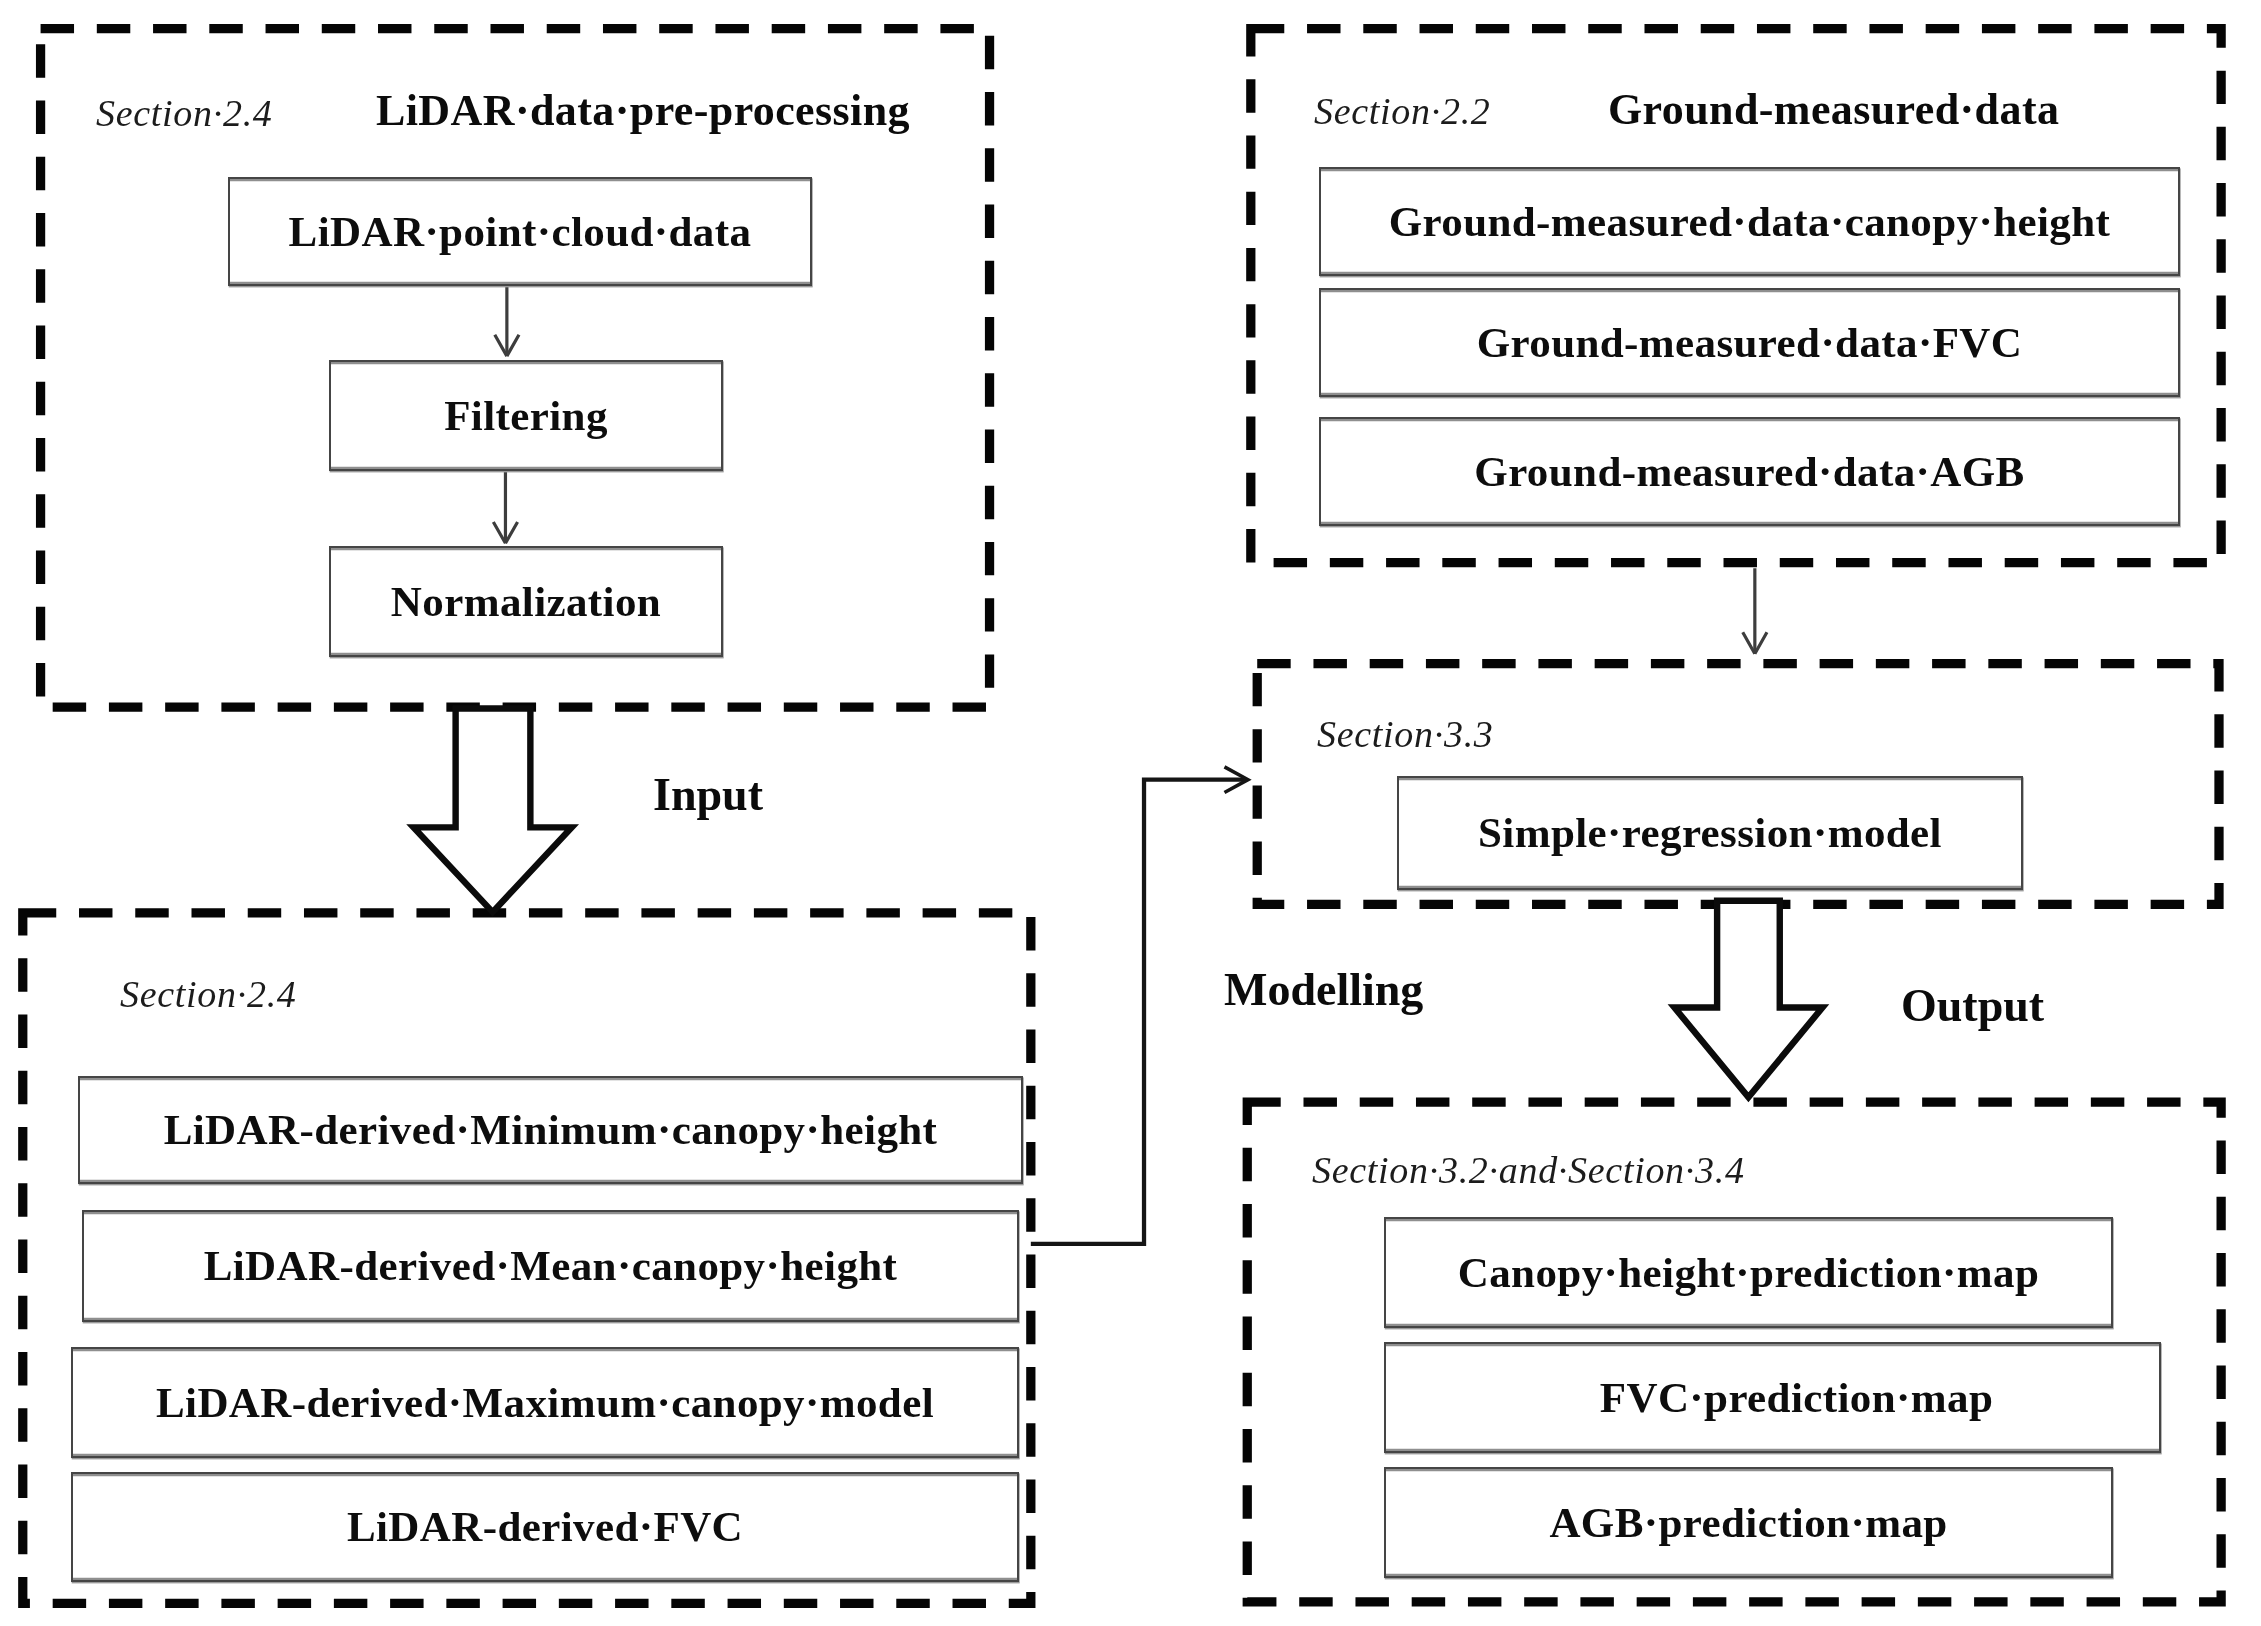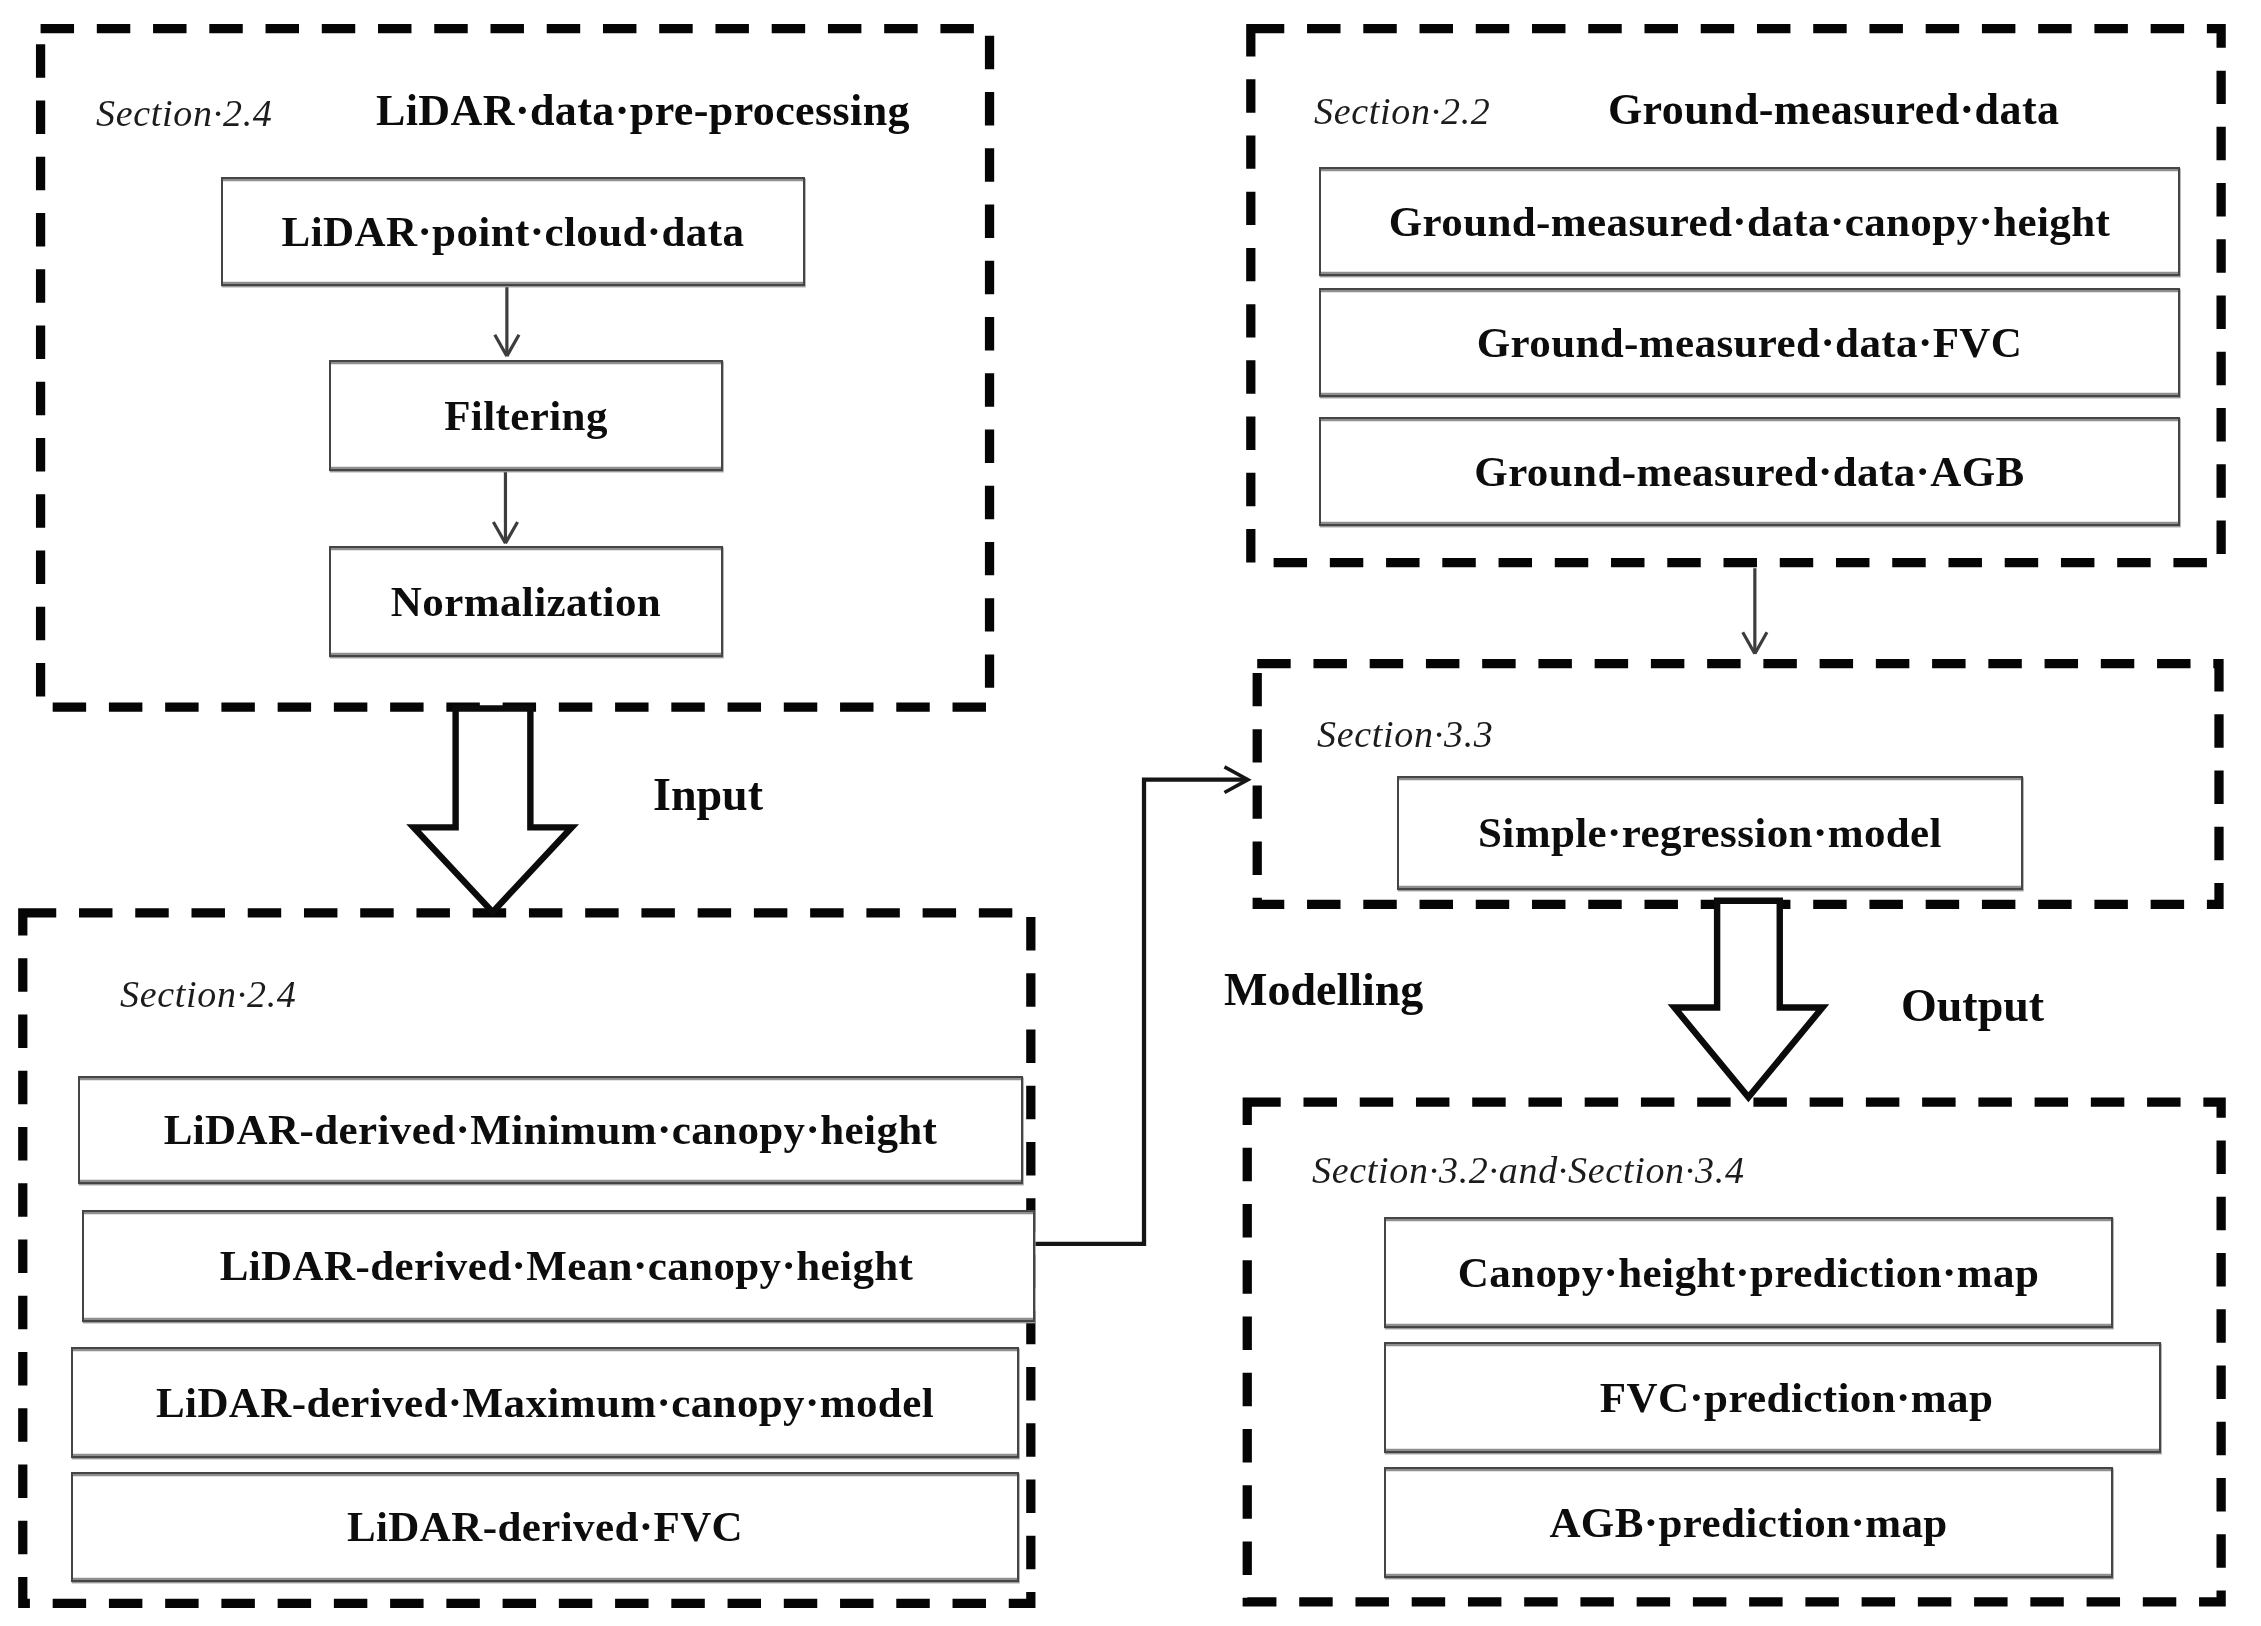--- a/index.html
+++ b/index.html
@@ -62,42 +62,42 @@
     </g>
 
     <polygon points="640,995 745,995 745,1162 803,1162 692,1281 581,1162 640,1162" fill="#ffffff" stroke="#0b0b0b" stroke-width="9"></polygon>
 
     <polygon points="2412,1265 2500,1265 2500,1415 2560,1415 2456,1541 2352,1415 2412,1415" fill="#ffffff" stroke="#0b0b0b" stroke-width="9"></polygon>
   </svg>
 
   <div>
     <div class="section-label" style="left:96px;top:91px;">Section·2.4</div>
     <div class="group-title" style="left:376px;top:85px;">LiDAR·data·pre-processing</div>
-    <div class="node" style="left:221px;top:177px;width:580px;height:105px;">LiDAR·point·cloud·data</div>
+    <div class="node" style="left:228px;top:177px;width:580px;height:105px;">LiDAR·point·cloud·data</div>
     <div class="node" style="left:329px;top:360px;width:390px;height:107px;">Filtering</div>
     <div class="node" style="left:329px;top:546px;width:390px;height:107px;">Normalization</div>
   </div>
 
   <div>
     <div class="section-label" style="left:1314px;top:89px;">Section·2.2</div>
     <div class="group-title" style="left:1608px;top:84px;">Ground-measured·data</div>
     <div class="node" style="left:1319px;top:167px;width:857px;height:105px;">Ground-measured·data·canopy·height</div>
     <div class="node" style="left:1319px;top:288px;width:857px;height:105px;">Ground-measured·data·FVC</div>
     <div class="node" style="left:1319px;top:417px;width:857px;height:105px;">Ground-measured·data·AGB</div>
   </div>
 
   <div>
     <div class="section-label" style="left:1317px;top:712px;">Section·3.3</div>
     <div class="node" style="left:1397px;top:776px;width:622px;height:110px;">Simple·regression·model</div>
   </div>
 
   <div>
     <div class="section-label" style="left:120px;top:972px;">Section·2.4</div>
     <div class="node" style="left:78px;top:1076px;width:941px;height:104px;">LiDAR-derived·Minimum·canopy·height</div>
-    <div class="node" style="left:82px;top:1210px;width:933px;height:108px;padding-left:16px;">LiDAR-derived·Mean·canopy·height</div>
+    <div class="node" style="left:82px;top:1210px;width:933px;height:108px;">LiDAR-derived·Mean·canopy·height</div>
     <div class="node" style="left:71px;top:1347px;width:944px;height:107px;">LiDAR-derived·Maximum·canopy·model</div>
     <div class="node" style="left:71px;top:1472px;width:944px;height:106px;">LiDAR-derived·FVC</div>
   </div>
 
   <div>
     <div class="section-label" style="left:1312px;top:1148px;">Section·3.2·and·Section·3.4</div>
     <div class="node" style="left:1384px;top:1217px;width:725px;height:107px;">Canopy·height·prediction·map</div>
     <div class="node" style="left:1384px;top:1342px;width:725px;height:107px;padding-left:48px;">FVC·prediction·map</div>
     <div class="node" style="left:1384px;top:1467px;width:725px;height:107px;">AGB·prediction·map</div>
   </div>

